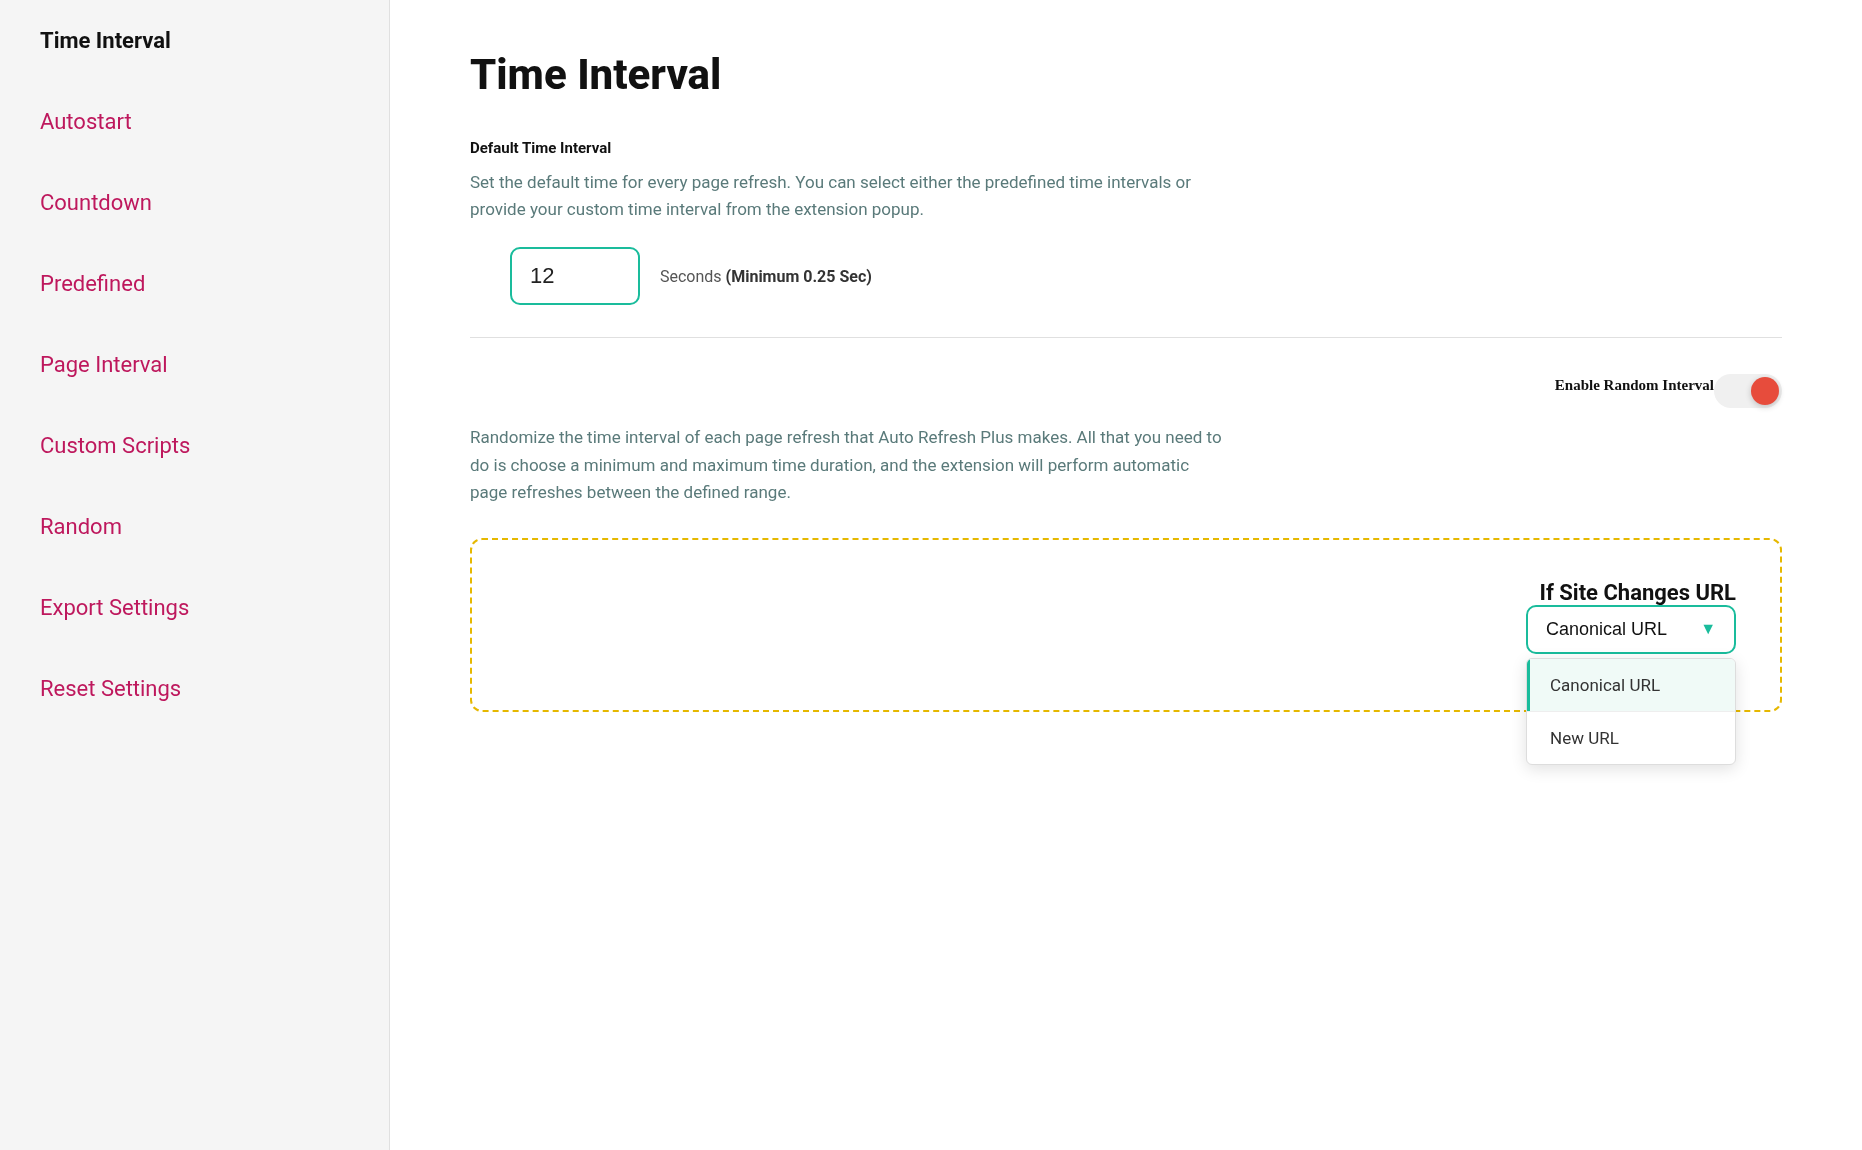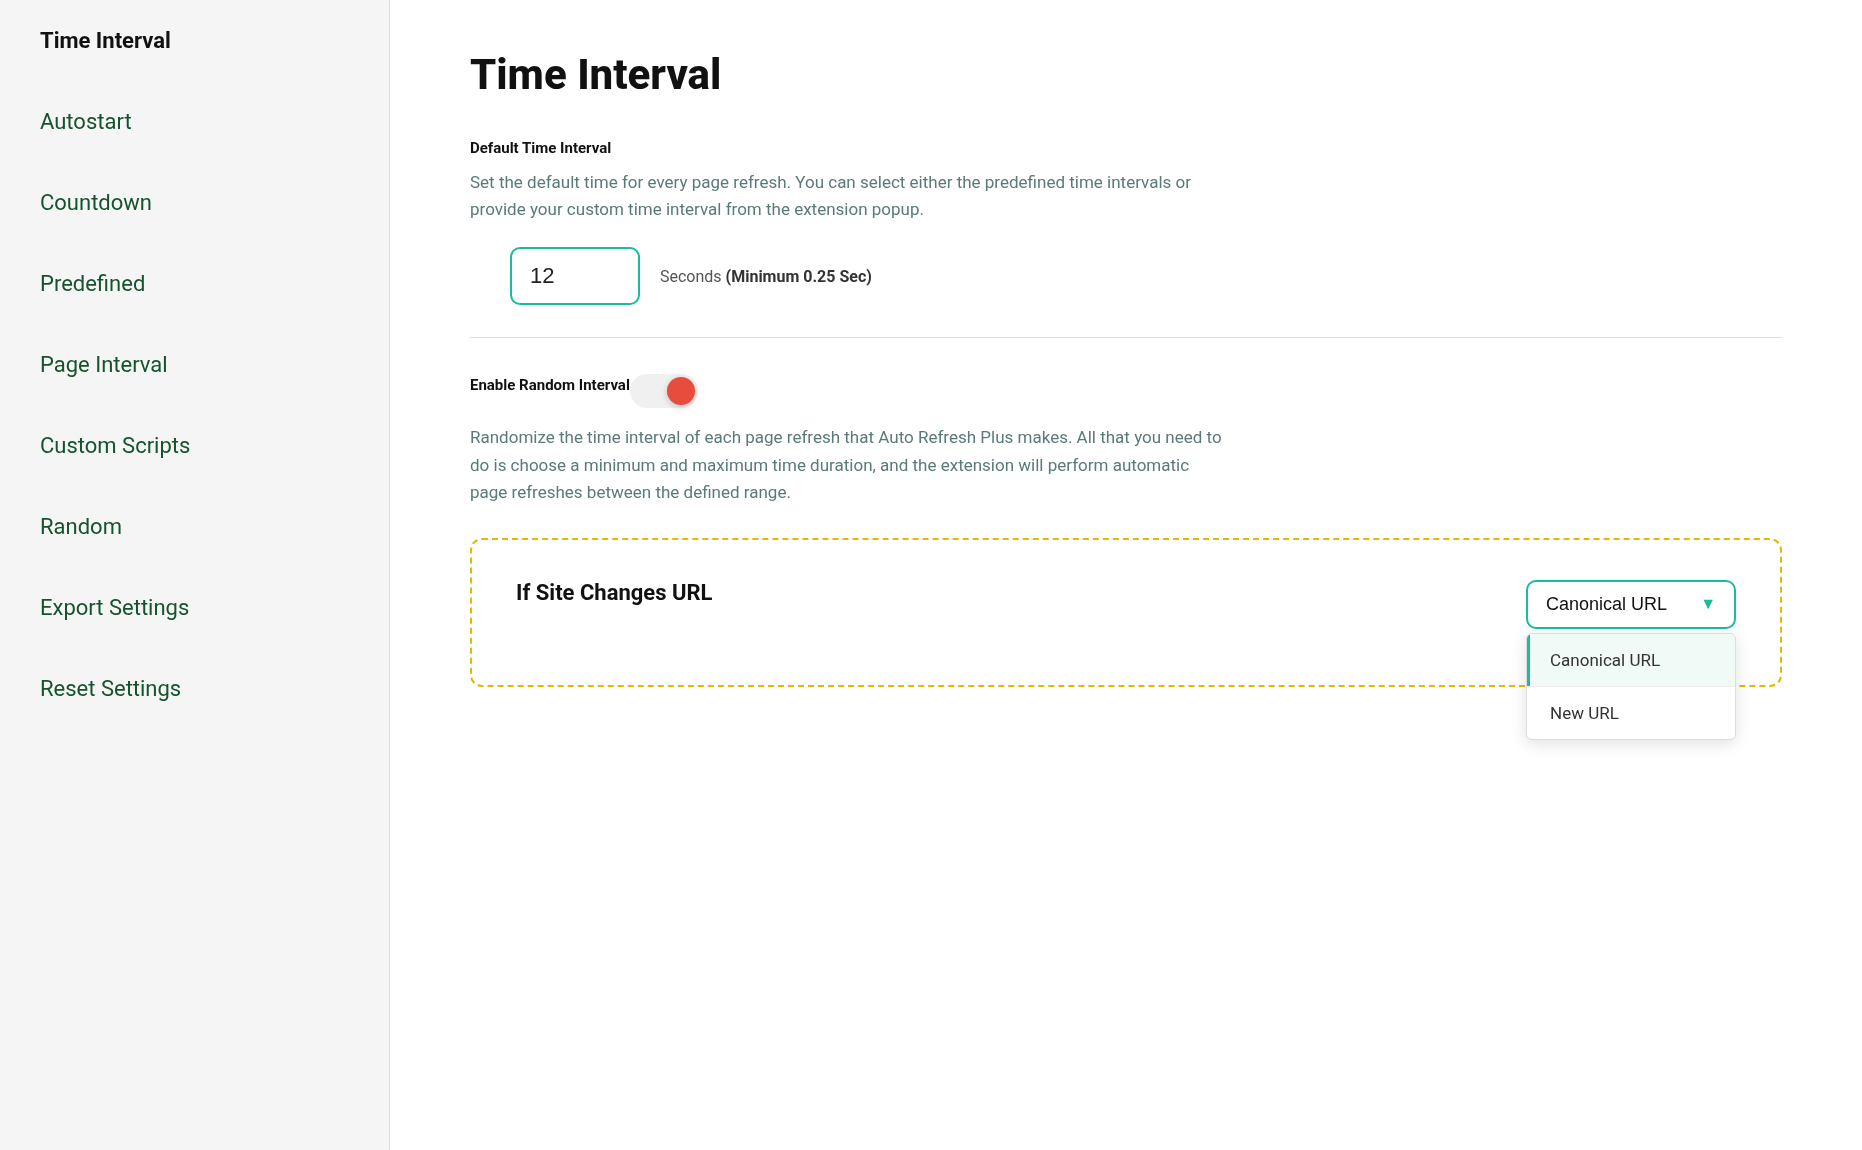--- a/index.html
+++ b/index.html
@@ -19,21 +19,21 @@
       background: #f5f5f5;
       padding: 0;
       border-right: 1px solid #e0e0e0;
       display: flex;
       flex-direction: column;
     }
 
     .sidebar-item {
       padding: 28px 40px;
       font-size: 22px;
-      color: #14532d;
+      color: #be185d;
       cursor: pointer;
       border-bottom: none;
       transition: background 0.15s;
     }
 
     .sidebar-item.active {
       font-weight: 700;
       background: #f5f5f5;
       color: #111;
     }
@@ -101,22 +101,23 @@
     .divider {
       height: 1px;
       background: #e0e0e0;
       margin: 10px 0 36px 0;
       width: 100%;
     }
 
     .random-interval-header {
       display: flex;
       align-items: center;
-      justify-content: flex-start;
+      justify-content: flex-end;
       margin-bottom: 16px;
+      font-family: Liberation Serif, serif;
     }
 
     
     .toggle-switch {
       position: relative;
       width: 68px;
       height: 34px;
       cursor: pointer;
     }
 
@@ -155,23 +156,24 @@
       border: 2.5px dashed #e6b800;
       border-radius: 12px;
       padding: 40px 44px;
       margin-top: 32px;
       background: #fff;
       position: relative;
     }
 
     .url-box-header {
       display: flex;
-      align-items: flex-start;
+      align-items: flex-end;
       justify-content: space-between;
       margin-bottom: 16px;
+      flex-direction: column;
     }
 
     .url-box-title {
       font-size: 22px;
       font-weight: 700;
       color: #111;
     }
 
     .url-box-desc {
       font-size: 17px;

